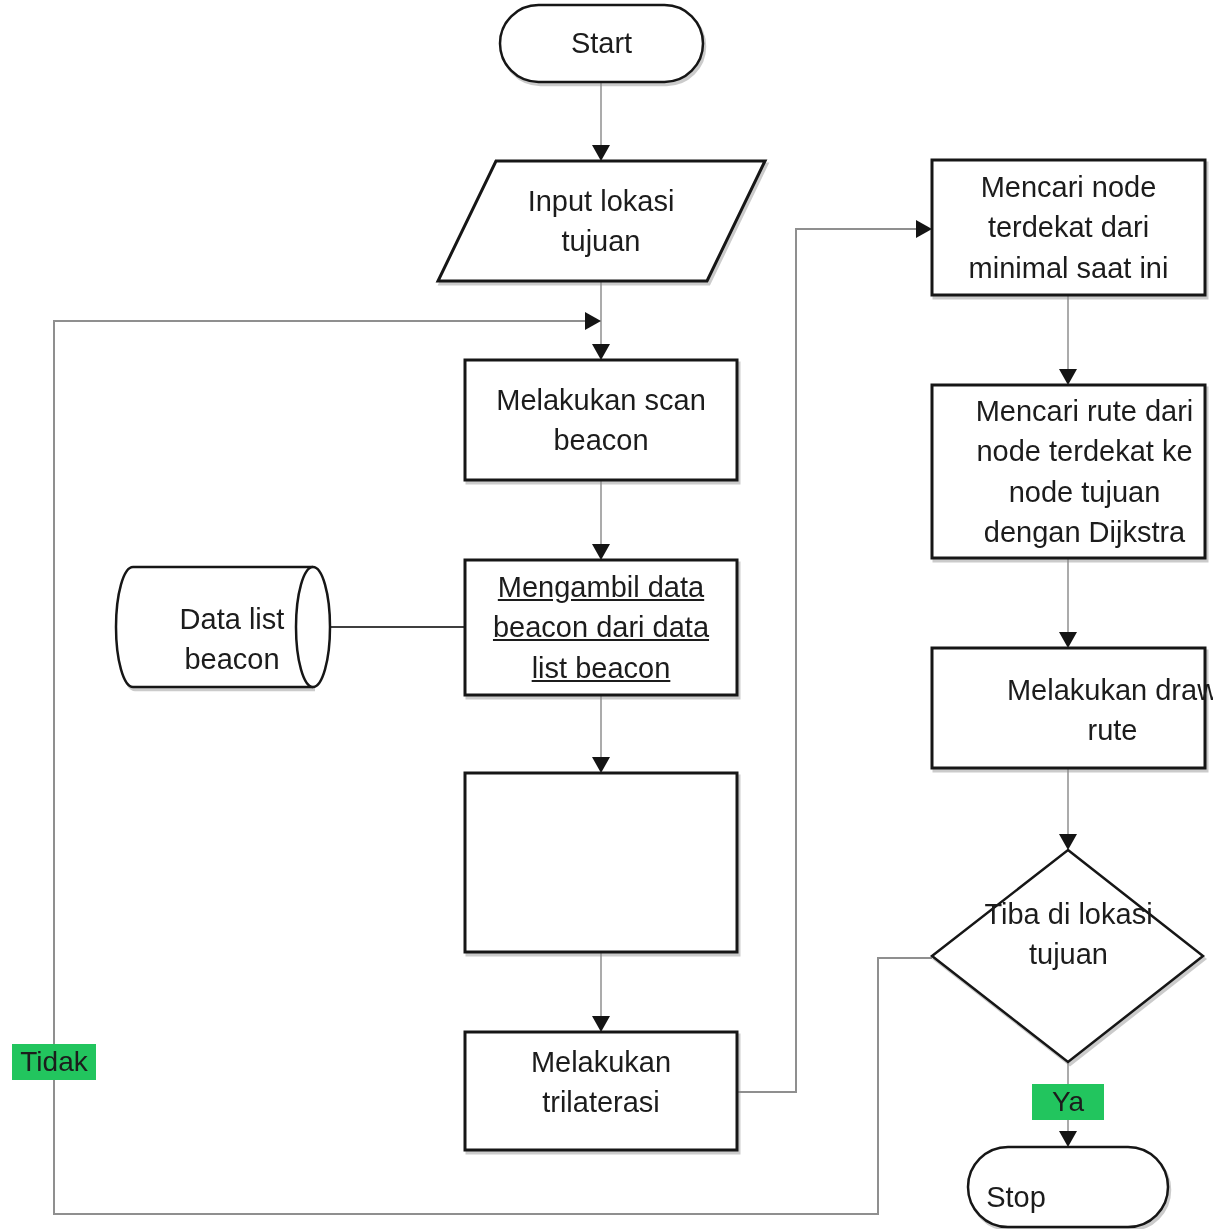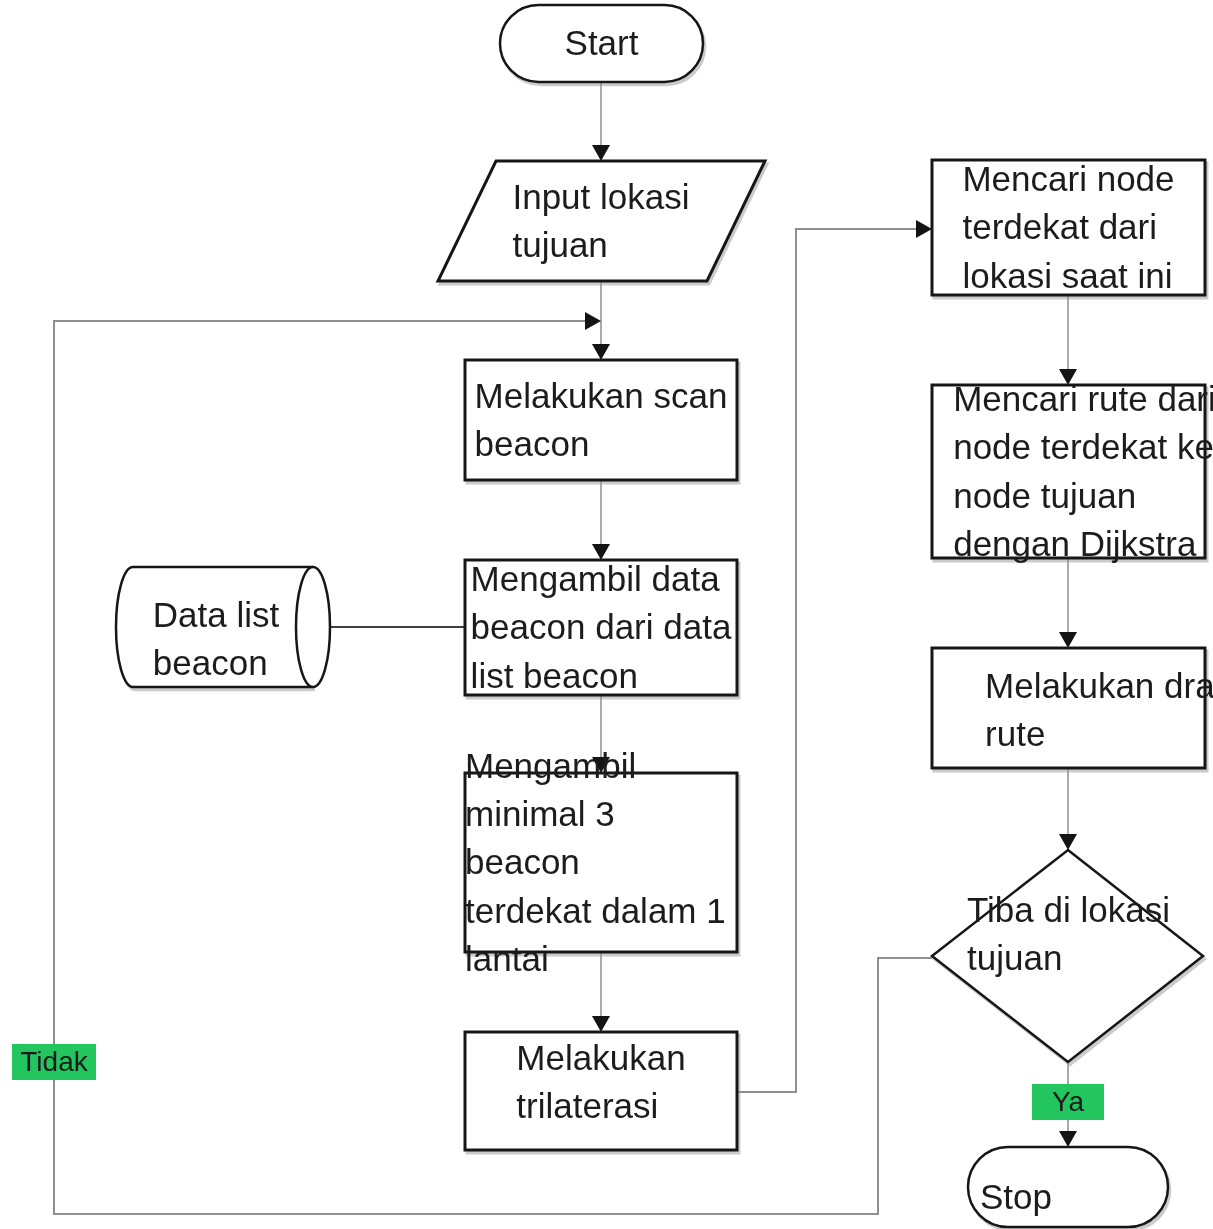--- a/index.html
+++ b/index.html
@@ -7,22 +7,23 @@
     position:relative;
     width:1213px;height:1229px;
     background:#ffffff;
     font-family:"Liberation Sans", sans-serif;
     overflow:hidden;
   }
   .canvas svg{position:absolute;left:0;top:0;}
   .label{
     position:absolute;
     display:flex;align-items:center;justify-content:center;
+    text-align:center;
     white-space:pre-line;
-    font-size:35px;line-height:1.38;
+    font-size:29px;line-height:1.38;
     color:#1c1c1c;
     pointer-events:none;
   }
   .edge-label{
     position:absolute;
     display:flex;align-items:center;justify-content:center;
     font-size:28px;color:#1c1c1c;
     background:#22c55e;
     pointer-events:none;
   }
@@ -84,38 +85,34 @@
   </svg>
 
   <div class="label" style="left:500px;top:5px;width:203px;height:77px;">Start</div>
 
   <div class="label" style="left:466px;top:161px;width:270px;height:120px;">Input lokasi
 tujuan</div>
 
   <div class="label" style="left:465px;top:360px;width:272px;height:120px;">Melakukan scan
 beacon</div>
 
-  <div class="label" style="left:465px;top:560px;width:272px;height:135px;">Mengambil data
+  <div class="label" style="left:465px;top:560px;width:272px;height:135px;text-decoration:underline;">Mengambil data
 beacon dari data
 list beacon</div>
 
-  <div class="label" style="left:120px;top:567px;width:192px;height:144px;">Data list
+  <div class="label" style="left:136px;top:567px;width:192px;height:144px;">Data list
 beacon</div>
 
-  <div class="label" style="left:465px;top:773px;width:272px;height:179px;">Mengambil
-minimal 3 beacon
-terdekat dalam 1
-lantai</div>
 
   <div class="label" style="left:465px;top:1032px;width:272px;height:100px;">Melakukan
 trilaterasi</div>
 
   <div class="label" style="left:932px;top:160px;width:273px;height:135px;">Mencari node
 terdekat dari
-lokasi saat ini</div>
+minimal saat ini</div>
 
   <div class="label" style="left:932px;top:385px;width:273px;height:173px;margin-left:16px;">Mencari rute dari
 node terdekat ke
 node tujuan
 dengan Dijkstra</div>
 
   <div class="label" style="left:976px;top:648px;width:273px;height:124px;">Melakukan draw
 rute</div>
 
   <div class="label" style="left:932px;top:828px;width:273px;height:212px;">Tiba di lokasi

